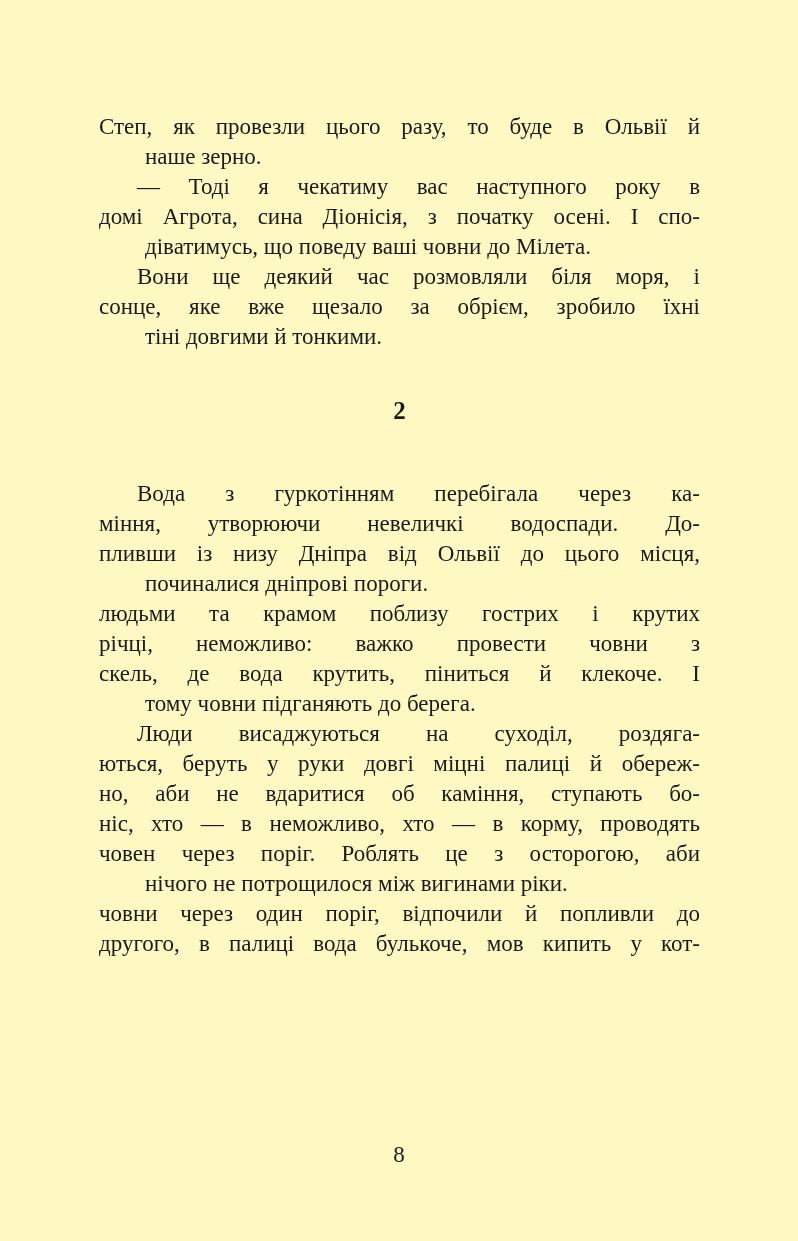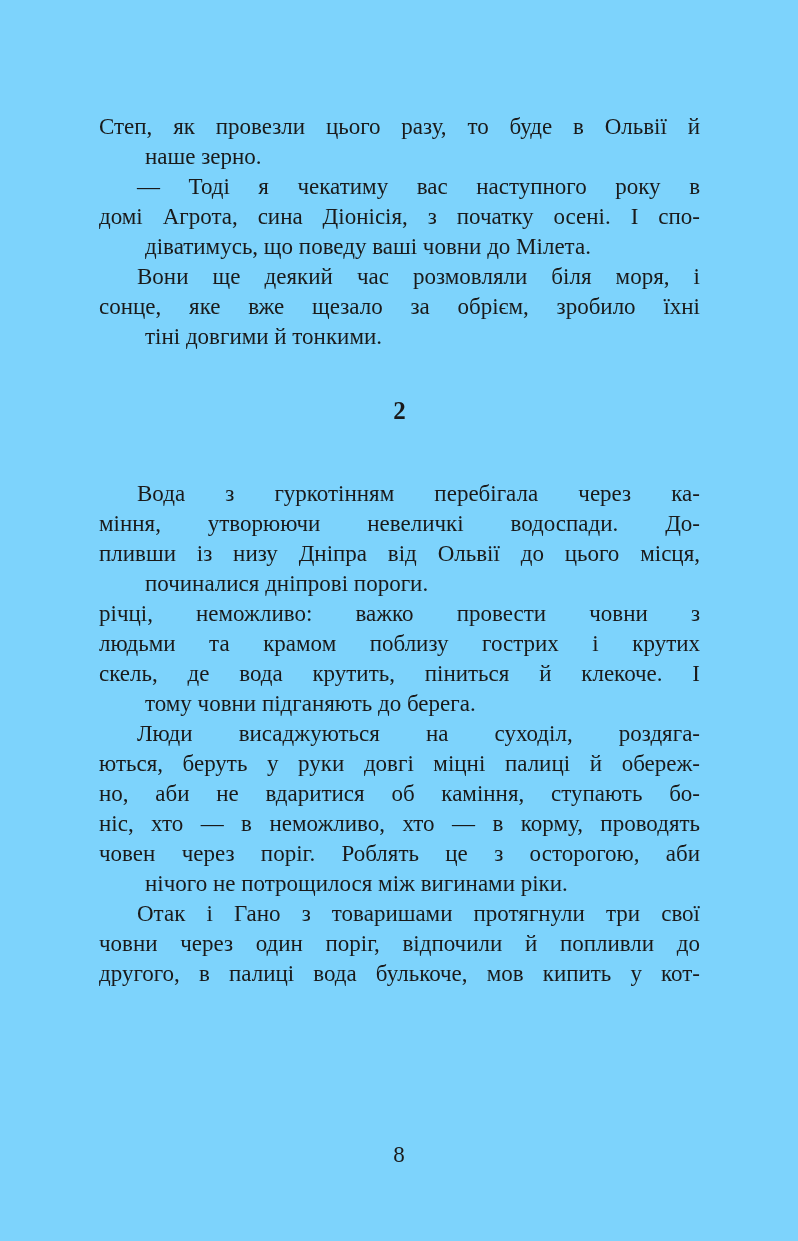--- a/index.html
+++ b/index.html
@@ -3,21 +3,21 @@
 <meta charset="utf-8">
 <style>
   * { margin: 0; padding: 0; box-sizing: border-box; }
   html, body {
     width: 798px; height: 1241px;
     background: #ffffff;
   }
   .page {
     position: relative;
     width: 798px; height: 1241px;
-    background: #7dd3fc;
+    background: #fef9c3;
     font-family: "Liberation Serif", serif;
     color: #1a1a1a;
     overflow: hidden;
   }
   .text-block {
     position: absolute;
     left: 99px;
     top: 112px;
     width: 601px;
     font-size: 23px;
@@ -80,37 +80,36 @@
     <div class="chapter">2</div>
 
     <div class="para">
       <div class="line indent">Вода з гуркотінням перебігала через ка-</div>
       <div class="line">міння, утворюючи невеличкі водоспади. До-</div>
       <div class="line">пливши із низу Дніпра від Ольвії до цього місця,</div>
       <div class="line last">починалися дніпрові пороги.</div>
     </div>
 
     <div class="para">
+      <div class="line">людьми та крамом поблизу гострих і крутих</div>
       <div class="line">річці, неможливо: важко провести човни з</div>
-      <div class="line">людьми та крамом поблизу гострих і крутих</div>
       <div class="line">скель, де вода крутить, піниться й клекоче. І</div>
       <div class="line last">тому човни підганяють до берега.</div>
     </div>
 
     <div class="para">
       <div class="line indent">Люди висаджуються на суходіл, роздяга-</div>
       <div class="line">ються, беруть у руки довгі міцні палиці й обереж-</div>
       <div class="line">но, аби не вдаритися об каміння, ступають бо-</div>
       <div class="line">ніс, хто — в неможливо, хто — в корму, проводять</div>
       <div class="line">човен через поріг. Роблять це з осторогою, аби</div>
       <div class="line last">нічого не потрощилося між вигинами ріки.</div>
     </div>
 
     <div class="para">
-      <div class="line indent">Отак і Гано з товаришами протягнули три свої</div>
       <div class="line">човни через один поріг, відпочили й попливли до</div>
       <div class="line">другого, в палиці вода булькоче, мов кипить у кот-</div>
     </div>
 
   </div>
 
   <div class="page-number">8</div>
 
 </div>
 

